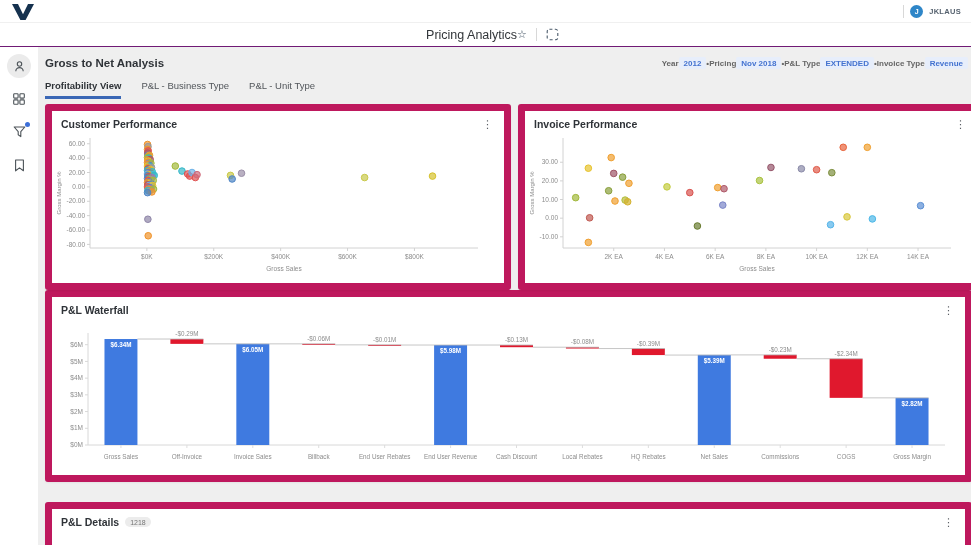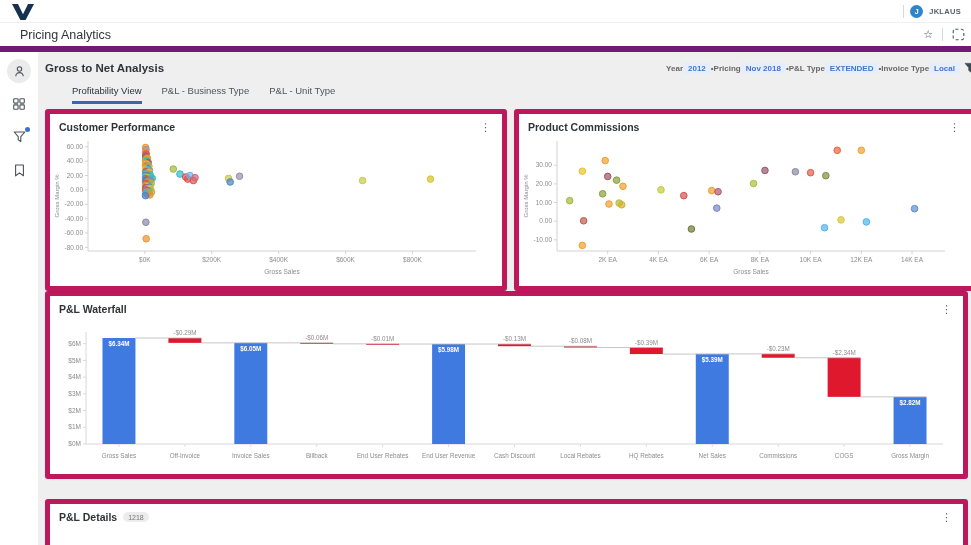--- a/index.html
+++ b/index.html
@@ -7,22 +7,22 @@
        font-family:"Liberation Sans",sans-serif;color:#333;}
   
   .topbar{height:22px;background:#fff;display:flex;align-items:center;
           justify-content:space-between;padding:0 10px;border-bottom:1px solid #f0f0f0;}
   .topbar-right{display:flex;align-items:center;gap:6px;height:100%;}
   .vdivider{width:1px;height:13px;background:#d8d8d8;}
   .avatar{width:13px;height:13px;border-radius:50%;background:#2e86c8;color:#fff;
           font-size:7px;font-weight:bold;display:flex;align-items:center;justify-content:center;}
   .username{font-size:7.5px;font-weight:bold;color:#55616e;letter-spacing:.3px;}
   
-  .pagebar{height:23px;background:#fff;border-bottom:6px solid #701a75;display:flex;
-           align-items:center;justify-content:space-between;padding:0 6px 0 20px;}
+  .pagebar{height:23px;background:#fff;border-bottom:1px solid #701a75;display:flex;
+           align-items:center;justify-content:center;padding:0 6px 0 20px;}
   .page-title{font-size:12.5px;color:#32363a;}
   .pagebar-actions{display:flex;align-items:center;gap:9px;}
   .star{font-size:11px;color:#4a5a6a;line-height:1;cursor:pointer;}
   
   .bodywrap{display:flex;height:499px;}
   .rail{width:38px;background:#fff;display:flex;flex-direction:column;align-items:center;
         padding-top:7px;gap:9px;flex-shrink:0;}
   .rail-btn{width:24px;height:24px;border:none;background:transparent;border-radius:50%;
             display:flex;align-items:center;justify-content:center;position:relative;padding:0;cursor:pointer;}
   .rail-btn.active{background:#ebebeb;}
@@ -30,24 +30,24 @@
   .content{flex:1;padding:8px 11px 8px 7px;}
   
   .analysis-header{display:flex;align-items:center;justify-content:space-between;height:16px;}
   .analysis-title{font-size:11.5px;font-weight:bold;color:#2f3338;}
   .filterbar{display:flex;align-items:center;font-size:8px;color:#666;font-weight:bold;}
   .chip{background:#e7eefb;color:#4473d0;border-radius:2px;padding:1.5px 5px;font-size:8px;cursor:pointer;}
   .bullet{color:#666;font-size:8px;}
   
   .tabs{display:flex;gap:20px;margin-top:9px;}
   .tab{font-size:9.5px;color:#51555a;padding-bottom:5px;cursor:pointer;border-bottom:3px solid transparent;}
-  .tab.active{font-weight:normal;color:#2f3338;border-bottom-color:#3a67b5;margin-left:27px;}
+  .tab.active{font-weight:bold;color:#2f3338;border-bottom-color:#3a67b5;}
   
   .row1{display:flex;gap:7px;margin-top:5px;}
-  .card{background:#fff;border:5px solid #be185d;border-radius:3px;
+  .card{background:#fff;border:7px solid #be185d;border-radius:3px;
         box-shadow:0 1px 2px rgba(0,0,0,.05);}
   .card-head{display:flex;align-items:center;justify-content:space-between;padding:7px 9px 1px 9px;}
   .card-title{font-size:10.5px;font-weight:bold;color:#2f3338;}
   .kebab{font-size:11px;color:#5c6066;line-height:1;background:none;border:none;padding:0 2px;cursor:pointer;}
   .half-card{width:452px;height:172px;}
   .wf-card{width:913px;height:178px;}
   .details-card{width:913px;height:56px;margin-top:20px;}
   .title-left{display:flex;align-items:center;gap:6px;}
   .count-badge{background:#ececec;color:#757575;border-radius:7px;font-size:7px;padding:1.5px 5px;}
   svg text{font-family:"Liberation Sans",sans-serif;}
@@ -115,21 +115,21 @@
         <span>Year</span>
         <span class="chip">2012</span>
         <span class="bullet">•</span>
         <span>Pricing</span>
         <span class="chip">Nov 2018</span>
         <span class="bullet">•</span>
         <span>P&amp;L Type</span>
         <span class="chip">EXTENDED</span>
         <span class="bullet">•</span>
         <span>Invoice Type</span>
-        <span class="chip">Local</span>
+        <span class="chip">Revenue</span>
         <svg width="12" height="12" viewBox="0 0 13 12" style="margin-left:4px">
           <path d="M1.2 1 H11.8 L7.8 5.6 V10.6 L5.2 8.8 V5.6 Z" fill="#3a4a56" stroke="#3a4a56" stroke-width="0.8" stroke-linejoin="round"></path>
         </svg>
       </div>
     </div>
 
     <div class="tabs">
       <div class="tab active">Profitability View</div>
       <div class="tab">P&amp;L - Business Type</div>
       <div class="tab">P&amp;L - Unit Type</div>
@@ -242,21 +242,21 @@
             <circle cx="180.1551724137931" cy="47.98039215686275" r="3.3" fill="#4f86c6" fill-opacity="0.7" stroke="#4f86c6" stroke-width="1"></circle>
             <circle cx="189.52068965517242" cy="42.228758169934636" r="3.3" fill="#9b8fa8" fill-opacity="0.7" stroke="#9b8fa8" stroke-width="1"></circle>
             <circle cx="95.86551724137931" cy="88.24183006535948" r="3.3" fill="#8f86a8" fill-opacity="0.7" stroke="#8f86a8" stroke-width="1"></circle>
             <circle cx="96.19999999999999" cy="104.77777777777777" r="3.3" fill="#f0932b" fill-opacity="0.7" stroke="#f0932b" stroke-width="1"></circle>
             <circle cx="312.61034482758623" cy="46.54248366013072" r="3.3" fill="#c9c94a" fill-opacity="0.7" stroke="#c9c94a" stroke-width="1"></circle>
             <circle cx="380.5103448275862" cy="45.10457516339869" r="3.3" fill="#d6c22e" fill-opacity="0.7" stroke="#d6c22e" stroke-width="1"></circle>
           </svg>
       </section>
       <section class="card half-card">
         <div class="card-head">
-          <span class="card-title">Product Commissions</span>
+          <span class="card-title">Invoice Performance</span>
           <button class="kebab">⋮</button>
         </div>
         <svg width="438" height="144">
             <line x1="38" y1="7" x2="38" y2="117" stroke="#d2d2d2" stroke-width="1"></line>
             <line x1="38" y1="117" x2="426" y2="117" stroke="#d2d2d2" stroke-width="1"></line>
             <line x1="35" y1="31.23728813559322" x2="38" y2="31.23728813559322" stroke="#d2d2d2" stroke-width="1"></line>
             <text x="33" y="33.43728813559322" text-anchor="end" font-size="6.5" fill="#8c8c8c">30.00</text>
             <line x1="35" y1="49.88135593220339" x2="38" y2="49.88135593220339" stroke="#d2d2d2" stroke-width="1"></line>
             <text x="33" y="52.081355932203394" text-anchor="end" font-size="6.5" fill="#8c8c8c">20.00</text>
             <line x1="35" y1="68.52542372881356" x2="38" y2="68.52542372881356" stroke="#d2d2d2" stroke-width="1"></line>

